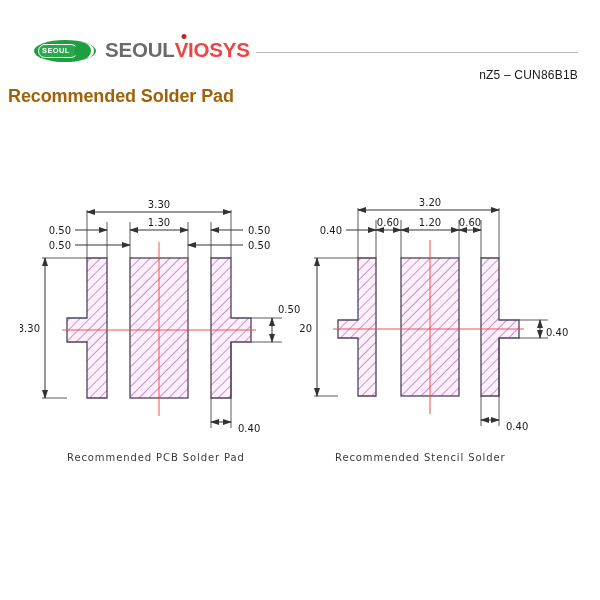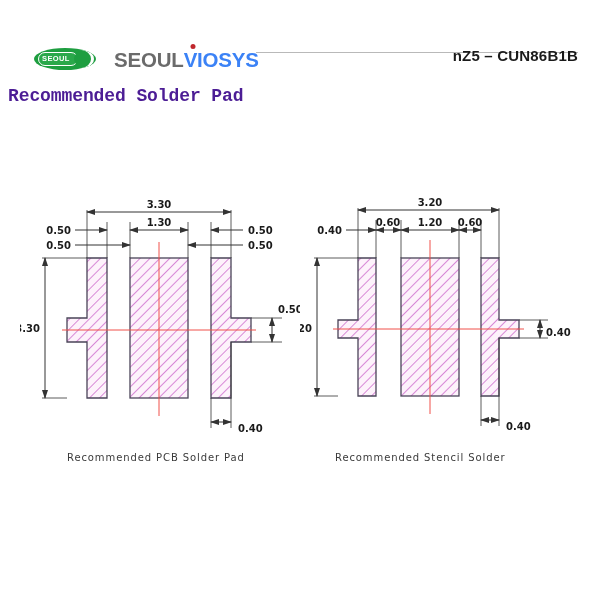--- a/index.html
+++ b/index.html
@@ -20,23 +20,22 @@
   .header {
     position: absolute;
     left: 0; top: 0;
     width: 600px;
     height: 80px;
   }
   .logo-wrap {
     position: absolute;
     left: 34px; top: 40px;
     display: flex;
-    align-items: flex-end;
+    align-items: flex-start;
     height: 30px;
-    gap: 9px;
   }
   .logo-ellipse {
     position: relative;
     width: 62px;
     height: 22px;
     background: #1e9e40;
     border-radius: 50%;
     display: flex;
     align-items: center;
     overflow: hidden;
@@ -77,66 +76,64 @@
   }
   .logo-text {
     margin-left: 9px;
     font-size: 20.5px;
     font-weight: bold;
     letter-spacing: -0.2px;
     line-height: 1;
     white-space: nowrap;
   }
   .logo-text .t-seoul { color: #6b6b6b; }
-  .logo-text .t-viosys { color: #3b82f6; }
+  .logo-text .t-viosys { color: #ef4444; }
   .logo-text .t-i { position: relative; }
   .logo-text .i-dot {
     position: absolute;
     left: 50%;
     top: -4px;
     transform: translateX(-50%);
     width: 5px;
     height: 5px;
     border-radius: 50%;
     background: #c0272d;
   }
 
   .header-rule {
     position: absolute;
     left: 256px; top: 52px;
     width: 322px; height: 1px;
     background: #b9b9b9;
   }
   .part-number {
     position: absolute;
-    right: 22px; top: 47px;
-    font-size: 15px;
-    font-weight: bold;
+    right: 22px; top: 68px;
+    font-size: 12px;
+    font-weight: normal;
     color: #1a1a1a;
     letter-spacing: 0.2px;
     white-space: nowrap;
   }
   .page-title {
     position: absolute;
     left: 8px; top: 86px;
     font-size: 18px;
     font-weight: bold;
-    color: #4c1d95;
+    color: #a16207;
     letter-spacing: -0.1px;
     white-space: nowrap;
-    font-family: Liberation Mono, monospace;
   }
 
   
   .drawings {
     position: absolute;
     left: 0; top: 150px;
     width: 600px;
     height: 340px;
-    font-weight: bold;
   }
   .drawing-svg {
     position: absolute;
     top: 0;
   }
   #pcb-svg  { left: 20px; }
   #stencil-svg { left: 300px; }
 
   .captions {
     position: absolute;

